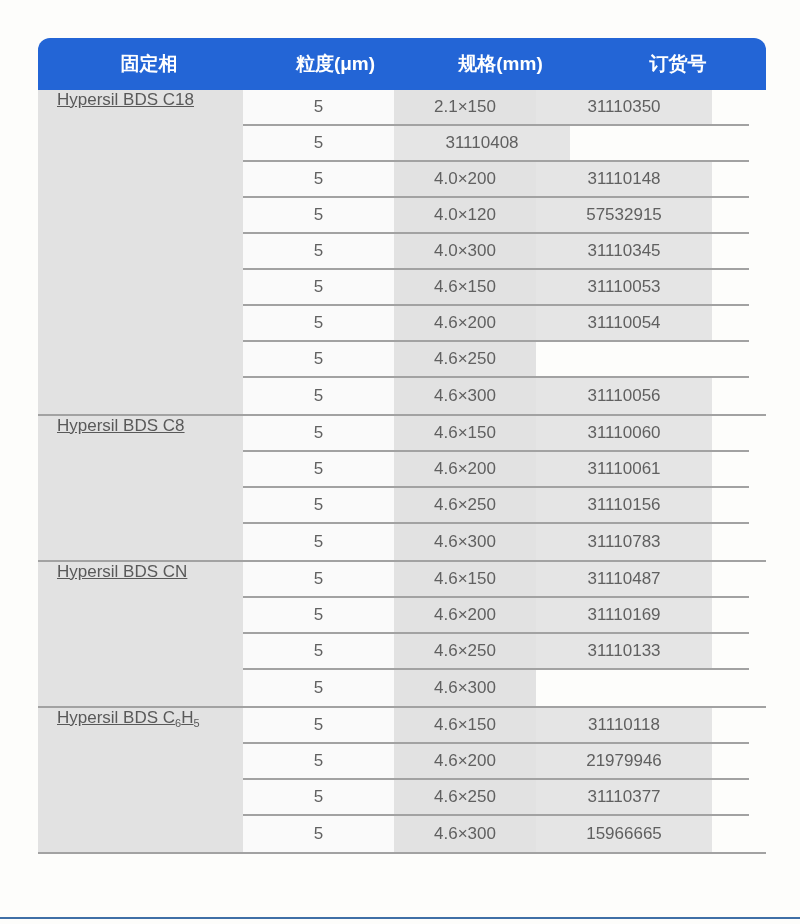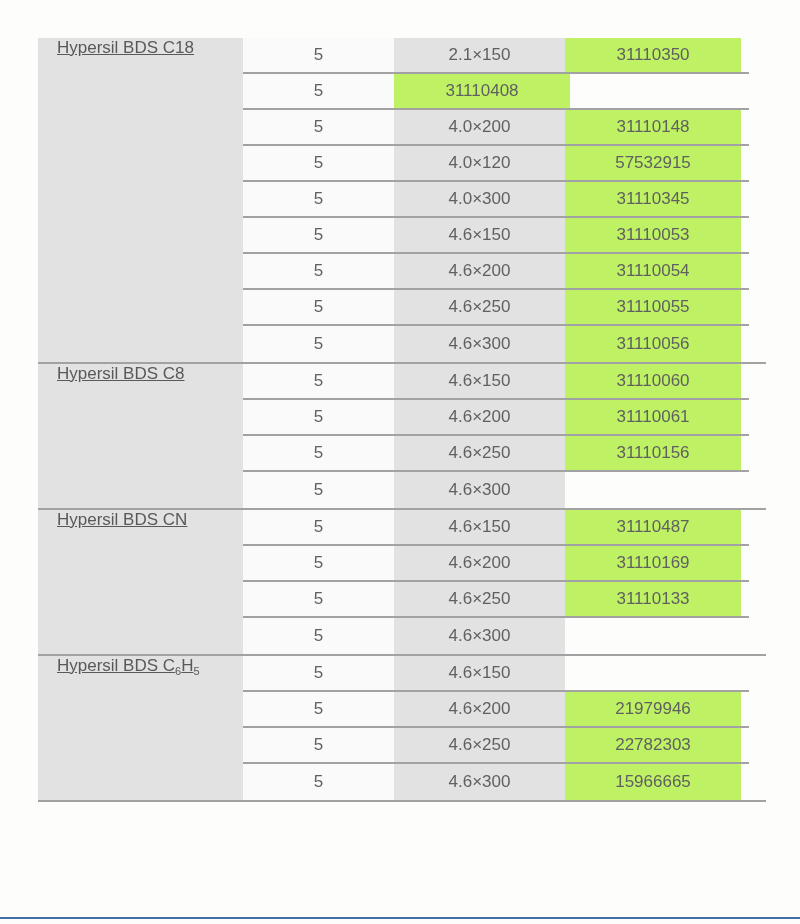--- a/index.html
+++ b/index.html
@@ -40,32 +40,38 @@
   .name-line .subscript{font-size:11px;vertical-align:-4px}
 
   .group-rows{display:flex;flex-direction:column;width:506px}
   .trow{display:flex;height:36px;box-sizing:border-box}
   .trow:not(:last-child){border-bottom:2px solid #a2a2a2}
   .td{
     display:flex;align-items:center;justify-content:center;
     font-size:17px;color:#606060;box-sizing:border-box;
   }
   .cell-size{width:151px;background:#fafafa}
-  .cell-spec{width:171px;background:#e2e2e2}
-  .cell-order{width:176px;background:#bef264}
+  .cell-spec{width:142px;background:#e2e2e2}
+  .cell-order{width:176px;background:#e5e5e5}
 
   .bottom-accent-line{
     position:absolute;left:0;top:917px;width:800px;height:2px;
     background:#3f6fa6;
   }
 </style>
 </head>
 <body>
 
 <div class="product-table">
+  <div class="thead">
+    <div class="th w-phase">固定相</div>
+    <div class="th w-size">粒度(μm)</div>
+    <div class="th w-spec">规格(mm)</div>
+    <div class="th w-order">订货号</div>
+  </div>
   <div class="tbody" id="tbody">
       <div class="tgroup">
         <div class="group-label">
           <span class="name-line"><span>Hypersil BDS C18</span></span>
         </div>
         <div class="group-rows">
           <div class="trow">
             <div class="td cell-size">5</div>
             <div class="td cell-spec">2.1×150</div>
             <div class="td cell-order">31110350</div>
@@ -95,21 +101,20 @@
             <div class="td cell-order">31110053</div>
           </div>
           <div class="trow">
             <div class="td cell-size">5</div>
             <div class="td cell-spec">4.6×200</div>
             <div class="td cell-order">31110054</div>
           </div>
           <div class="trow">
             <div class="td cell-size">5</div>
             <div class="td cell-spec">4.6×250</div>
-            <div class="td cell-order">31110055</div>
           </div>
           <div class="trow">
             <div class="td cell-size">5</div>
             <div class="td cell-spec">4.6×300</div>
             <div class="td cell-order">31110056</div>
           </div>
         </div>
       </div>
       <div class="tgroup">
         <div class="group-label">
@@ -127,20 +132,21 @@
             <div class="td cell-order">31110061</div>
           </div>
           <div class="trow">
             <div class="td cell-size">5</div>
             <div class="td cell-spec">4.6×250</div>
             <div class="td cell-order">31110156</div>
           </div>
           <div class="trow">
             <div class="td cell-size">5</div>
             <div class="td cell-spec">4.6×300</div>
+            <div class="td cell-order">31110783</div>
           </div>
         </div>
       </div>
       <div class="tgroup">
         <div class="group-label">
           <span class="name-line"><span>Hypersil BDS CN</span></span>
         </div>
         <div class="group-rows">
           <div class="trow">
             <div class="td cell-size">5</div>
@@ -164,30 +170,31 @@
         </div>
       </div>
       <div class="tgroup">
         <div class="group-label">
           <span class="name-line"><span>Hypersil BDS C</span><span class="subscript">6</span><span>H</span><span class="subscript">5</span></span>
         </div>
         <div class="group-rows">
           <div class="trow">
             <div class="td cell-size">5</div>
             <div class="td cell-spec">4.6×150</div>
+            <div class="td cell-order">31110118</div>
           </div>
           <div class="trow">
             <div class="td cell-size">5</div>
             <div class="td cell-spec">4.6×200</div>
             <div class="td cell-order">21979946</div>
           </div>
           <div class="trow">
             <div class="td cell-size">5</div>
             <div class="td cell-spec">4.6×250</div>
-            <div class="td cell-order">22782303</div>
+            <div class="td cell-order">31110377</div>
           </div>
           <div class="trow">
             <div class="td cell-size">5</div>
             <div class="td cell-spec">4.6×300</div>
             <div class="td cell-order">15966665</div>
           </div>
         </div>
       </div>
     </div>
 </div>

